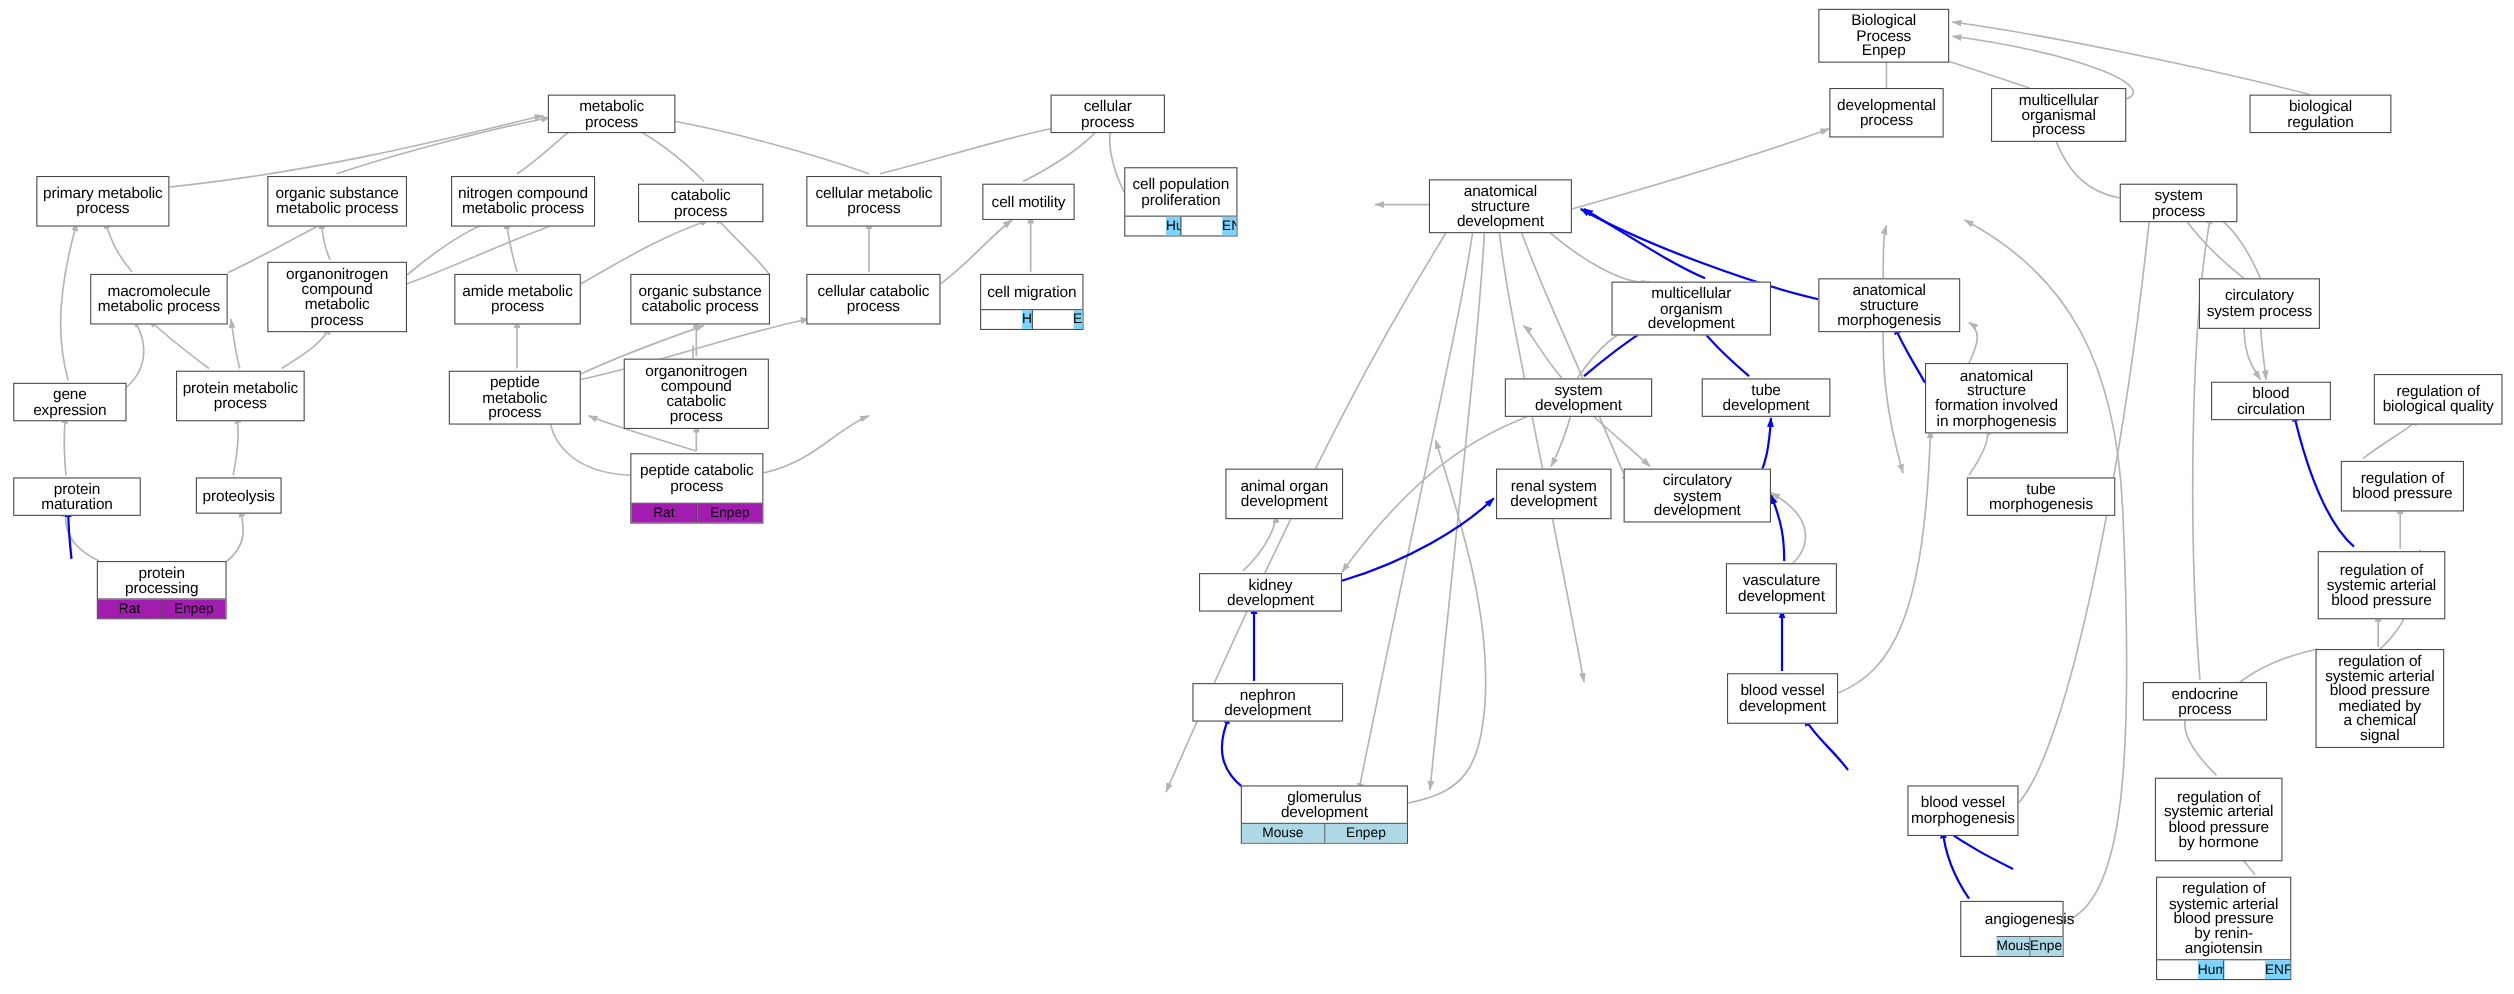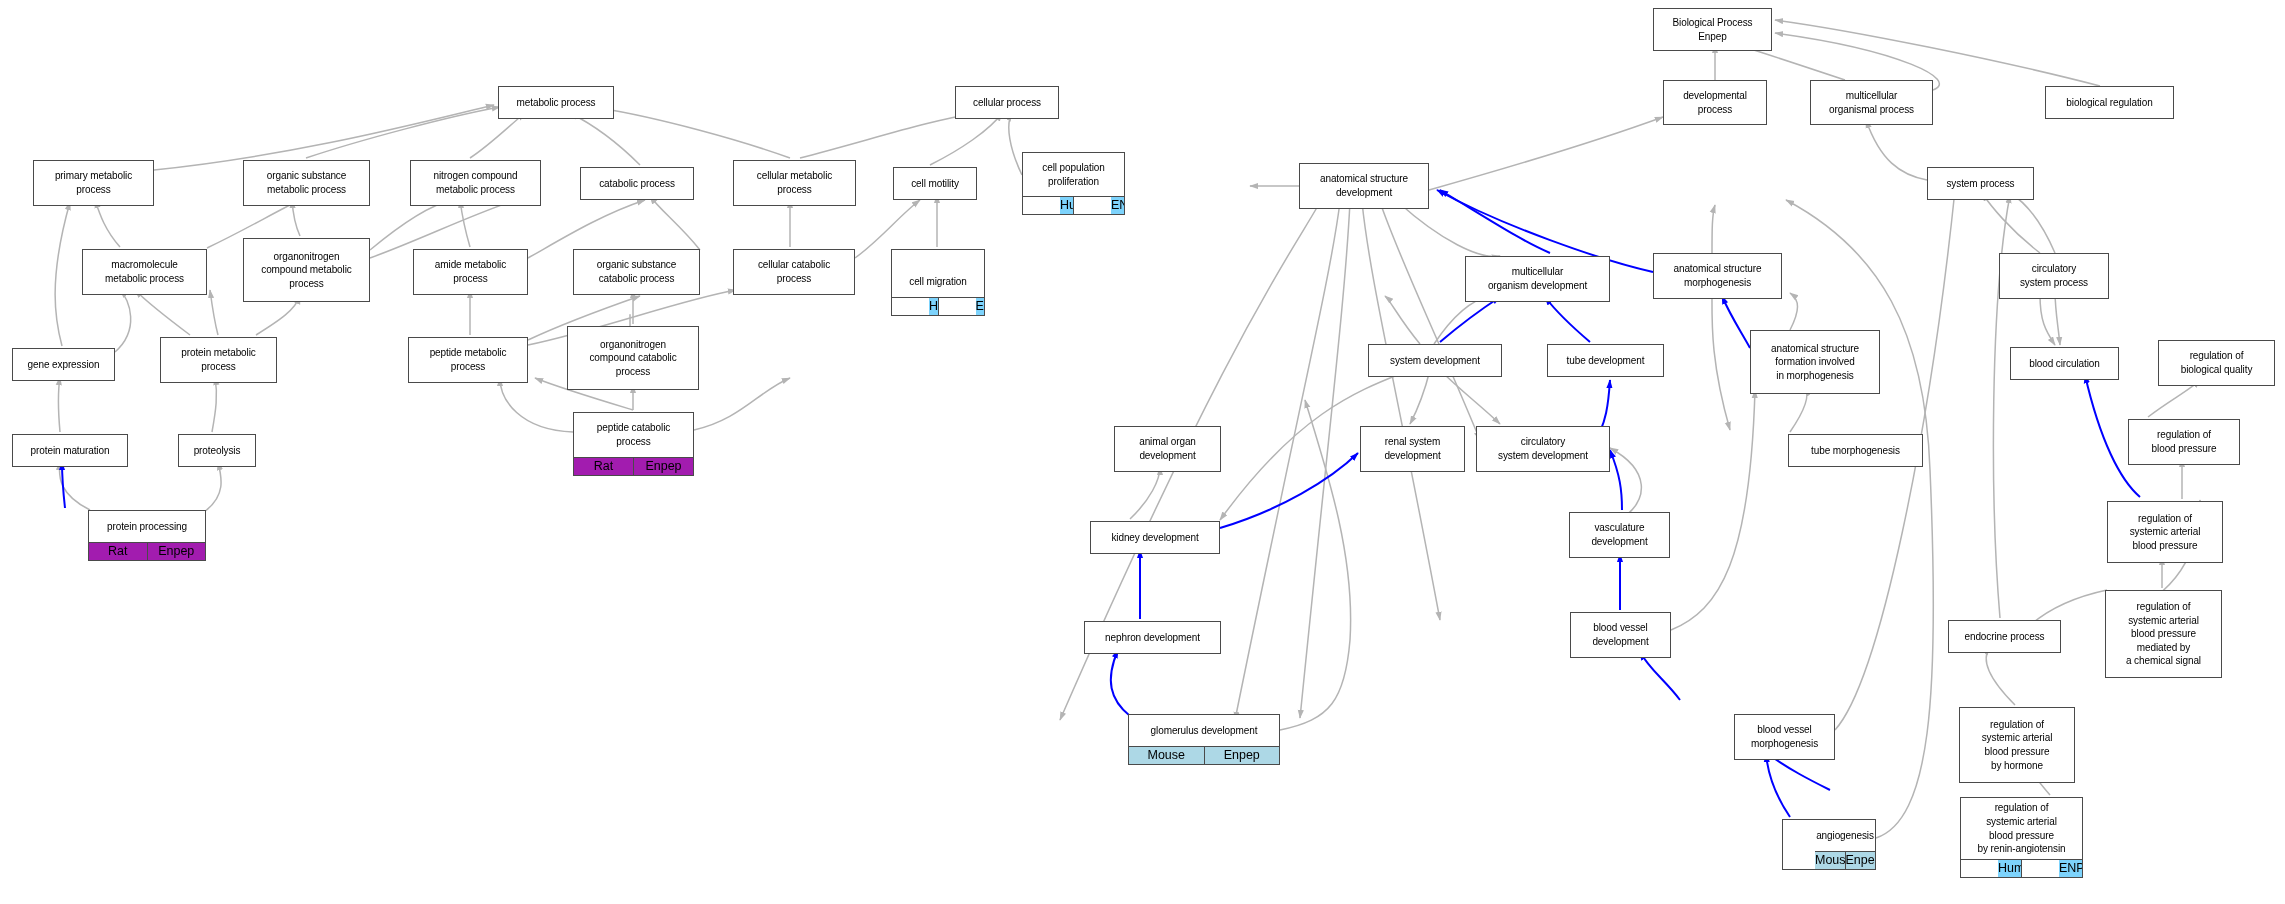--- a/index.html
+++ b/index.html
@@ -31,21 +31,21 @@
     border: 1.6px solid #4a4a4a;
     background: #ffffff;
     display: flex;
     flex-direction: column;
     align-items: stretch;
     z-index: 5;
   }
   .node-label {
     text-align: center;
     color: #000000;
-    font-size: 10px;
+    font-size: 14px;
     line-height: 13.6px;
     padding: 3px 5px 3px 5px;
     white-space: pre-line;
     letter-spacing: -0.1px;
   }
   .node.has-anno .node-label {
     border-bottom: 1.6px solid #4a4a4a;
   }
   .anno-row {
     display: flex;
@@ -270,21 +270,21 @@
       </div>
       <div class="node" style="left: 573px; top: 249px; width: 127px; min-height: 38px;">
         <div class="node-label" style="min-height: 38px; display: flex; align-items: center; justify-content: center;">organic substance
 catabolic process</div>
       </div>
       <div class="node" style="left: 733px; top: 249px; width: 122px; min-height: 38px;">
         <div class="node-label" style="min-height: 38px; display: flex; align-items: center; justify-content: center;">cellular catabolic
 process</div>
       </div>
       <div class="node has-anno" style="left: 891px; top: 249px; width: 94px; min-height: 42px;">
-        <div class="node-label" style="min-height: 25px; display: flex; align-items: center; justify-content: center; margin-top: 16px;">cell migration</div>
+        <div class="node-label" style="min-height: 25px; display: flex; align-items: center; justify-content: center;">cell migration</div>
         <div class="anno-row">
           <div class="anno-cell first anno-human">Human</div>
           <div class="anno-cell anno-human">ENPEP</div>
         </div>
       </div>
       <div class="node" style="left: 1465px; top: 256px; width: 145px; min-height: 38px;">
         <div class="node-label" style="min-height: 38px; display: flex; align-items: center; justify-content: center;">multicellular
 organism development</div>
       </div>
       <div class="node" style="left: 1653px; top: 253px; width: 129px; min-height: 38px;">

